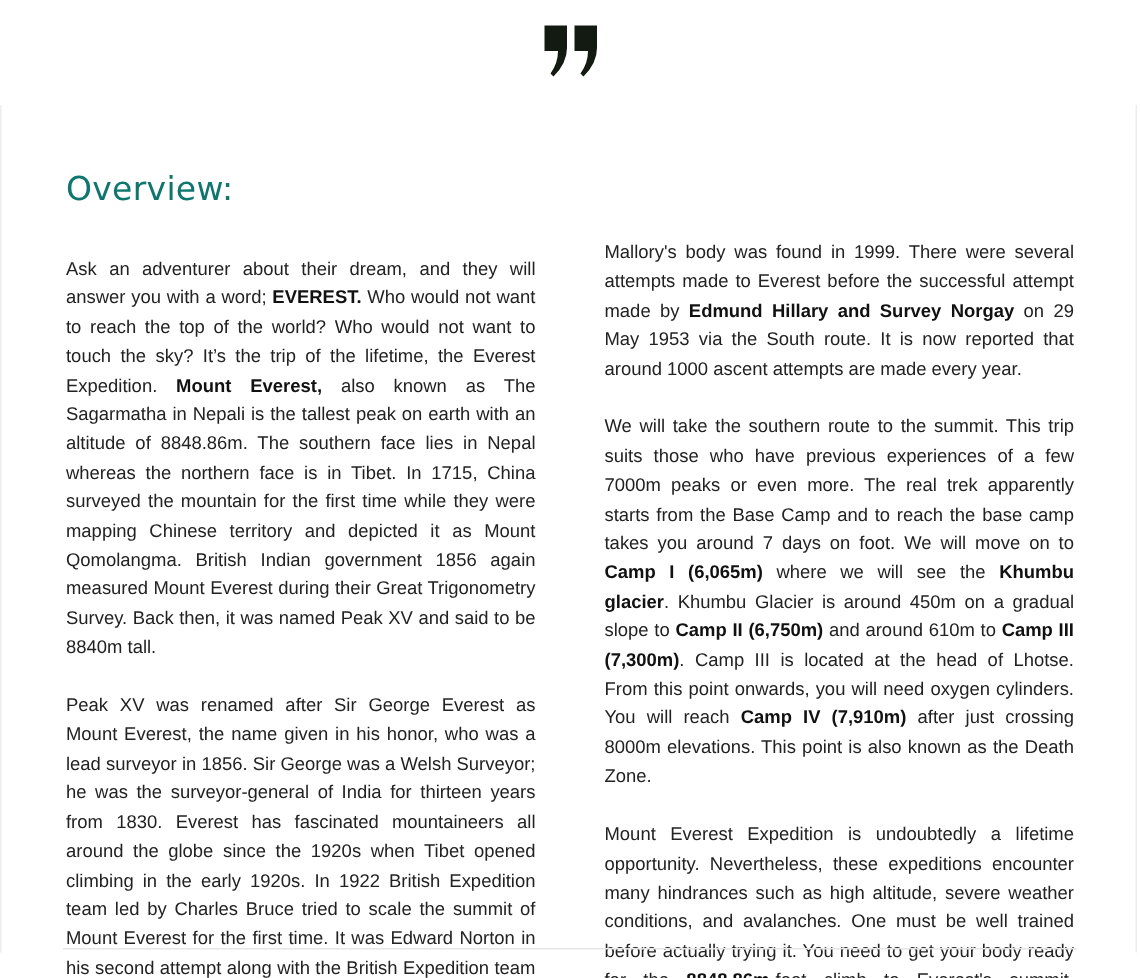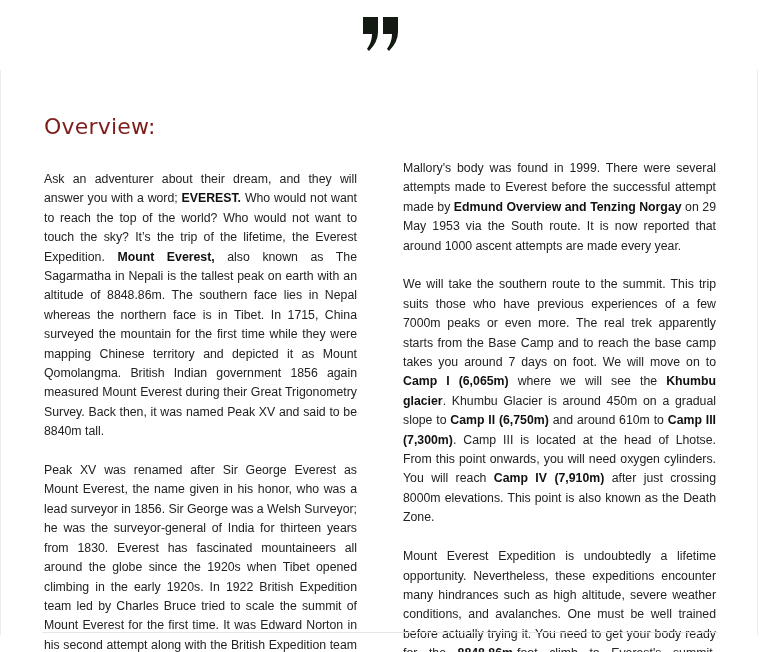--- a/index.html
+++ b/index.html
@@ -1,20 +1,20 @@
 <!DOCTYPE html>
 <html><head>
   <meta charset="utf-8">
   <style>
     html, body { margin: 0; padding: 0; background: #ffffff; }
     body { width: 760px; height: 652px; position: relative; overflow: hidden; font-family: "Liberation Sans", sans-serif; color: #1a1a1a; }
     .quote-mark { position: absolute; left: 361px; top: 14px; width: 40px; height: 40px; }
     .quote-mark svg { width: 40px; height: 40px; display: block; }
     .panel { position: absolute; left: 0; top: 70px; width: 756px; height: 565px; background: #ffffff; border-left: 1px solid #ededed; border-right: 1px solid #ededed; }
-    .heading { position: absolute; left: 44px; top: 99px; font-size: 22px; color: #7f1d1d; letter-spacing: 0.2px; font-family: "DejaVu Sans", sans-serif; font-weight: normal; }
+    .heading { position: absolute; left: 44px; top: 99px; font-size: 22px; color: #0f766e; letter-spacing: 0.2px; font-family: "DejaVu Sans", sans-serif; font-weight: normal; }
     .col { position: absolute; width: 313px; font-size: 12.3px; line-height: 19.4px; text-align: justify; color: #222; font-family: "Liberation Sans", sans-serif; }
     .col p { margin: 0 0 19.4px 0; }
     .col b { font-weight: bold; color: #111; }
     .col-left { left: 44px; top: 170px; }
     .col-right { left: 403px; top: 159px; }
     .bottom-rule { position: absolute; left: 42px; top: 632px; width: 676px; height: 1px; background: #e6e6e6; }
   </style>
 </head>
 <body>
 
@@ -28,18 +28,18 @@
 <div class="panel"></div>
 
 <h1 class="heading">Overview:</h1>
 
 <div class="col col-left">
   <p><span>Ask an adventurer about their dream, and they will answer you with a word; </span><b>EVEREST.</b><span> Who would not want to reach the top of the world? Who would not want to touch the sky? It’s the trip of the lifetime, the Everest Expedition. </span><b>Mount Everest,</b><span> also known as The Sagarmatha in Nepali is the tallest peak on earth with an altitude of 8848.86m. The southern face lies in Nepal whereas the northern face is in Tibet. In 1715, China surveyed the mountain for the first time while they were mapping Chinese territory and depicted it as Mount Qomolangma. British Indian government 1856 again measured Mount Everest during their Great Trigonometry Survey. Back then, it was named Peak XV and said to be 8840m tall.</span></p>
   <p><span>Peak XV was renamed after Sir George Everest as Mount Everest, the name given in his honor, who was a lead surveyor in 1856. Sir George was a Welsh Surveyor; he was the surveyor-general of India for thirteen years from 1830. Everest has fascinated mountaineers all around the globe since the 1920s when Tibet opened climbing in the early 1920s. In 1922 British Expedition team led by Charles Bruce tried to scale the summit of Mount Everest for the first time. It was Edward Norton in his second attempt along with the British Expedition team that set the height of 8572m. The mountaineers George Mallory and Andrew Irvine disappeared on the third attempt.</span></p>
 </div>
 
 <div class="col col-right">
-  <p><span>Mallory's body was found in 1999. There were several attempts made to Everest before the successful attempt made by </span><b>Edmund Overview and Tenzing Norgay</b><span> on 29 May 1953 via the South route. It is now reported that around 1000 ascent attempts are made every year.</span></p>
+  <p><span>Mallory's body was found in 1999. There were several attempts made to Everest before the successful attempt made by </span><b>Edmund Hillary and Survey Norgay</b><span> on 29 May 1953 via the South route. It is now reported that around 1000 ascent attempts are made every year.</span></p>
   <p><span>We will take the southern route to the summit. This trip suits those who have previous experiences of a few 7000m peaks or even more. The real trek apparently starts from the Base Camp and to reach the base camp takes you around 7 days on foot. We will move on to </span><b>Camp I (6,065m)</b><span> where we will see the </span><b>Khumbu glacier</b><span>. Khumbu Glacier is around 450m on a gradual slope to </span><b>Camp II (6,750m)</b><span> and around 610m to </span><b>Camp III (7,300m)</b><span>. Camp III is located at the head of Lhotse. From this point onwards, you will need oxygen cylinders. You will reach </span><b>Camp IV (7,910m)</b><span> after just crossing 8000m elevations. This point is also known as the Death Zone.</span></p>
   <p><span>Mount Everest Expedition is undoubtedly a lifetime opportunity. Nevertheless, these expeditions encounter many hindrances such as high altitude, severe weather conditions, and avalanches. One must be well trained before actually trying it. You need to get your body ready for the </span><b>8848.86m</b><span>-foot climb to Everest's summit. Depending on your current level of fitness, you need to train for several months before you start your ascent. A climber must build his/her cardiovascular strength along</span></p>
 </div>
 
 <div class="bottom-rule"></div>
 
 </body></html>

